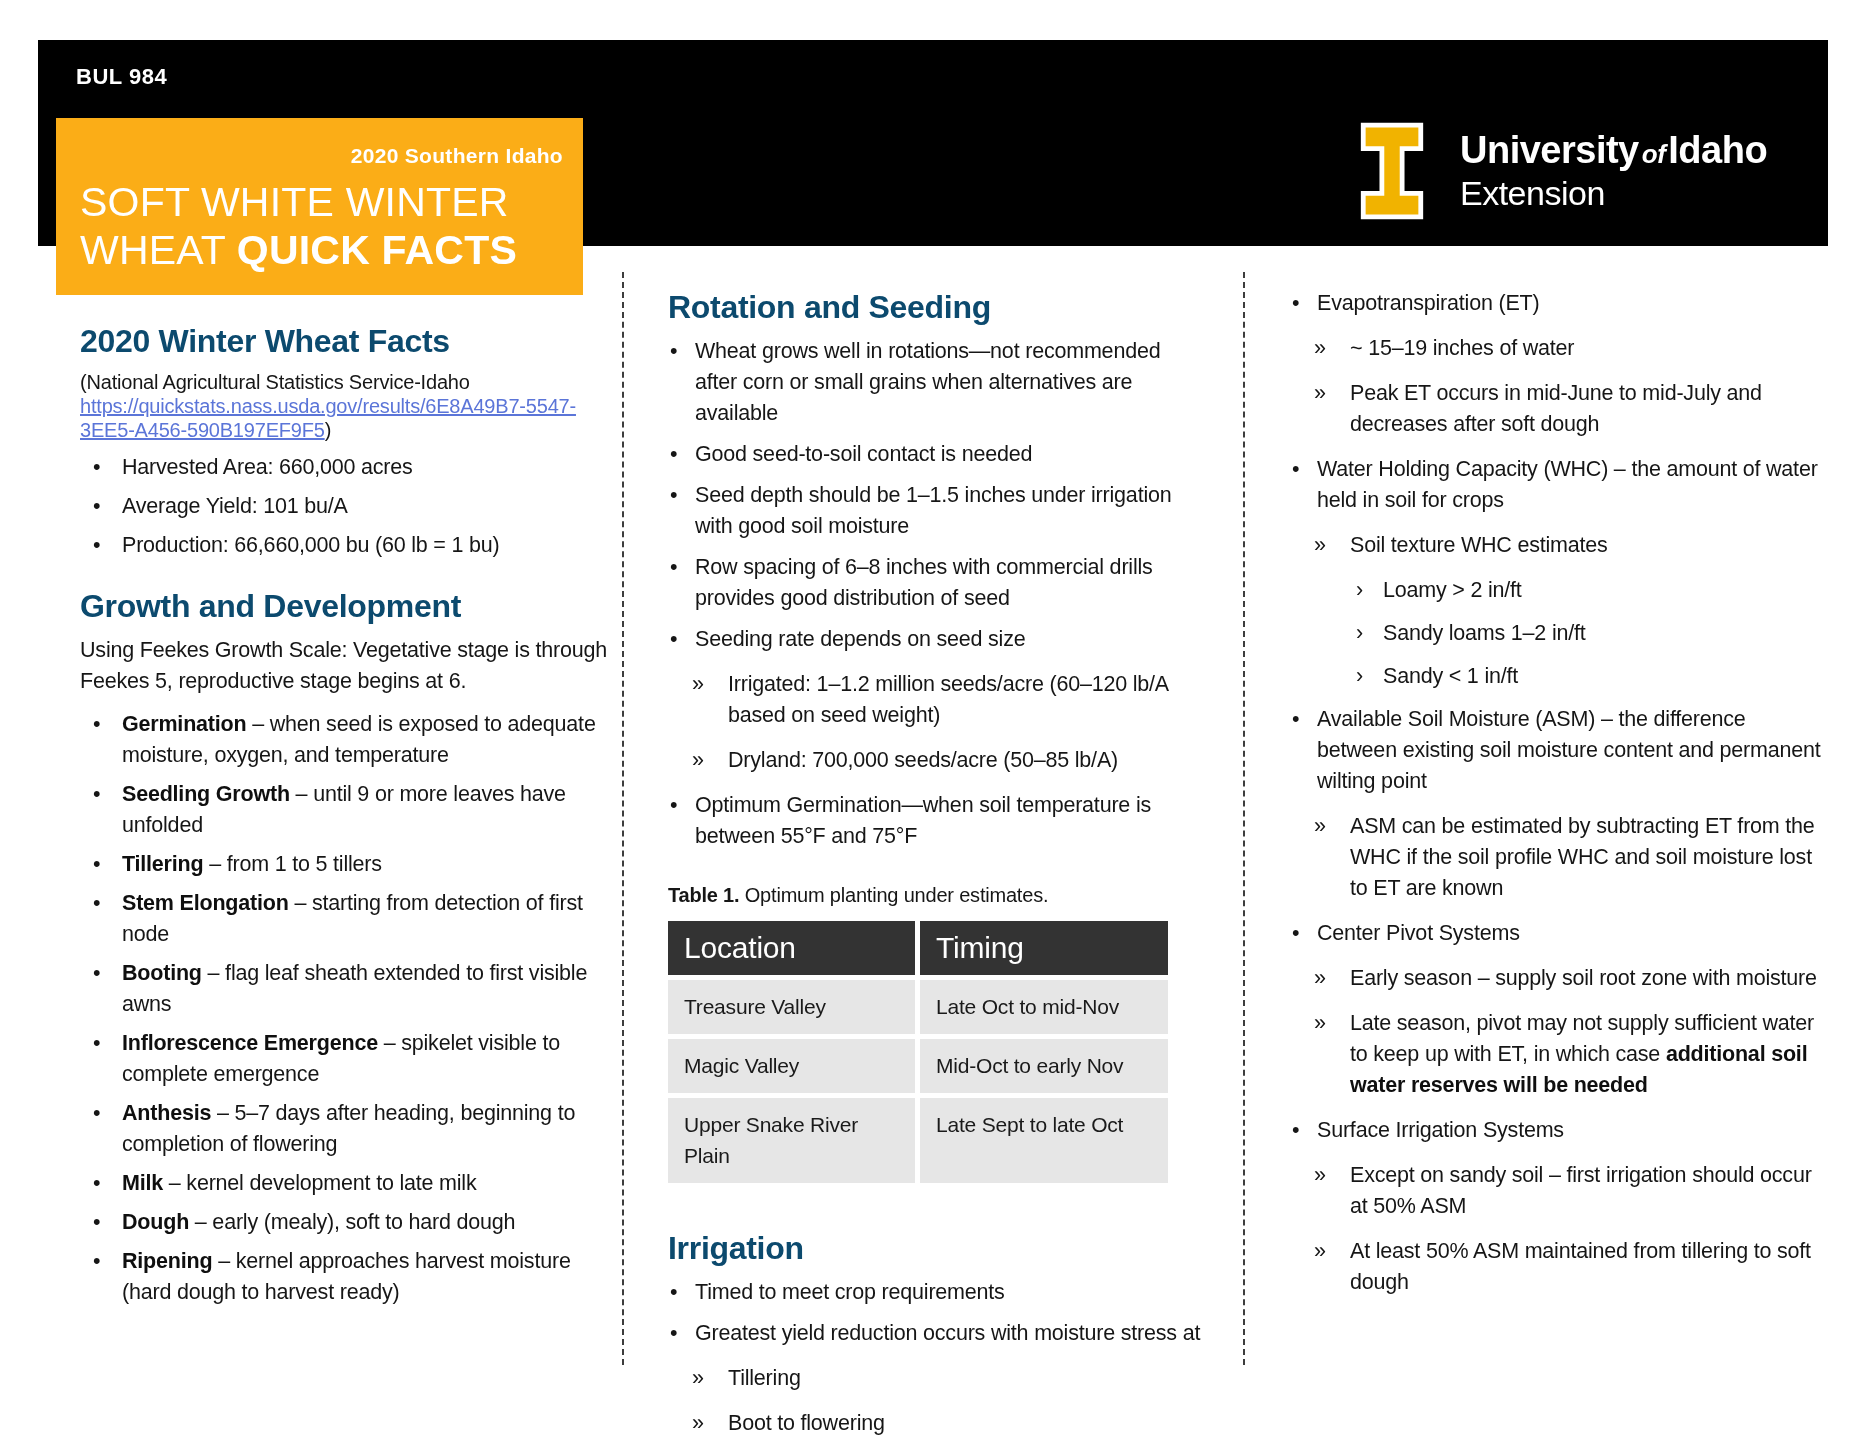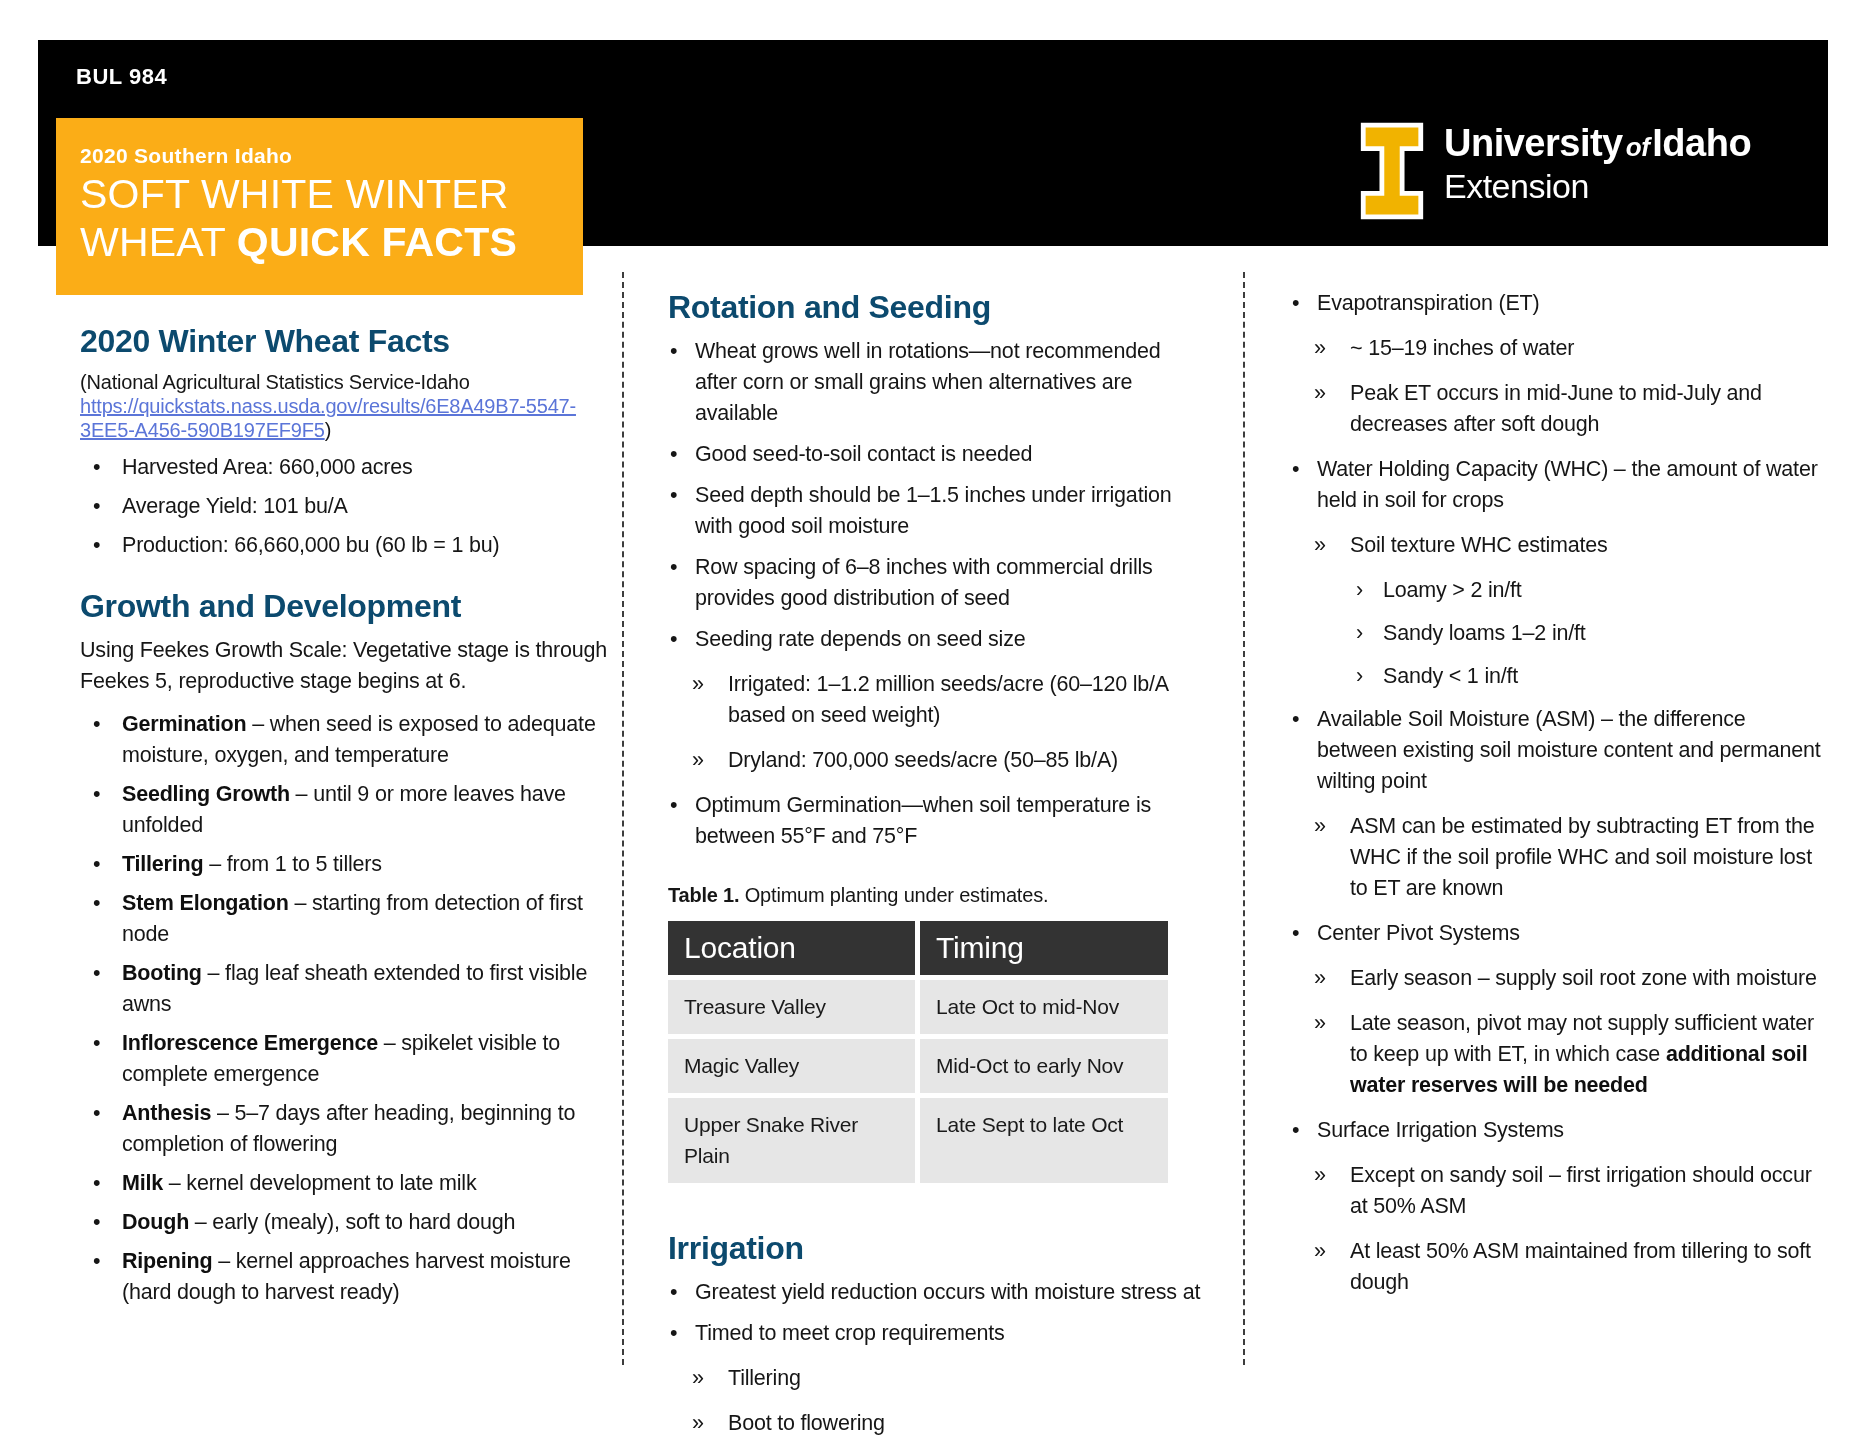--- a/index.html
+++ b/index.html
@@ -8,25 +8,25 @@
     font-family:"Liberation Sans","DejaVu Sans",sans-serif;
     color:#161616;letter-spacing:-0.2px;overflow:hidden;
   }
   
   .banner{position:absolute;left:38px;top:40px;width:1790px;height:206px;background:#000;}
   .bulletin{position:absolute;left:38px;top:24px;color:#fff;font-size:22px;font-weight:bold;letter-spacing:0.5px;}
   .title-box{
     position:absolute;left:56px;top:118px;width:527px;height:177px;box-sizing:border-box;
     background:var(--gold,#FBAD17);padding:26px 20px 20px 24px;z-index:3;
   }
-  .kicker{color:#fff;font-size:21px;font-weight:bold;letter-spacing:0.3px;margin-bottom:2px;}
+  .kicker{color:#fff;font-size:21px;font-weight:bold;letter-spacing:0.3px;margin-bottom:10px;text-align:right;}
   .big-title{color:#fff;font-size:41px;line-height:48px;font-weight:normal;letter-spacing:0.2px;}
   .big-title b{font-weight:bold;}
   
-  .logo{position:absolute;left:1322px;top:82px;display:flex;align-items:flex-start;z-index:2;}
+  .logo{position:absolute;left:1322px;top:82px;display:flex;align-items:center;z-index:2;gap:16px;}
   .logo svg{display:block;}
   .logo-text{margin-left:20px;color:#fff;}
   .logo-line1{font-size:38px;font-weight:bold;letter-spacing:-0.5px;}
   .logo-line1 .of{font-style:italic;font-weight:bold;font-size:26px;padding:0 3px;}
   .logo-line2{font-size:34px;font-weight:normal;margin-top:2px;letter-spacing:-0.5px;}
   
   .divider{position:absolute;top:272px;height:1093px;width:0;border-left:2px dashed #3d3d3d;}
   .div1{left:622px;}
   .div2{left:1243px;}
   
@@ -209,26 +209,26 @@
     </div>
     <div class="trow tbody">
       <div class="tcell tc1">Upper Snake River Plain</div>
       <div class="tcell tc2">Late Sept to late Oct</div>
     </div>
   </div>
 
   <div class="h2 irrigation-heading">Irrigation</div>
   <div class="b1">
       <span class="mk"></span>
+      <span class="tx">Timed to meet crop requirements</span>
+    </div>
+  <div class="b1">
+      <span class="mk"></span>
       <span class="tx">Greatest yield reduction occurs with moisture stress at</span>
     </div>
-  <div class="b1">
-      <span class="mk"></span>
-      <span class="tx">Timed to meet crop requirements</span>
-    </div>
   <div class="b2">
       <span class="mk"></span>
       <span class="tx">Tillering</span>
     </div>
   <div class="b2">
       <span class="mk"></span>
       <span class="tx">Boot to flowering</span>
     </div>
 </div>
 

